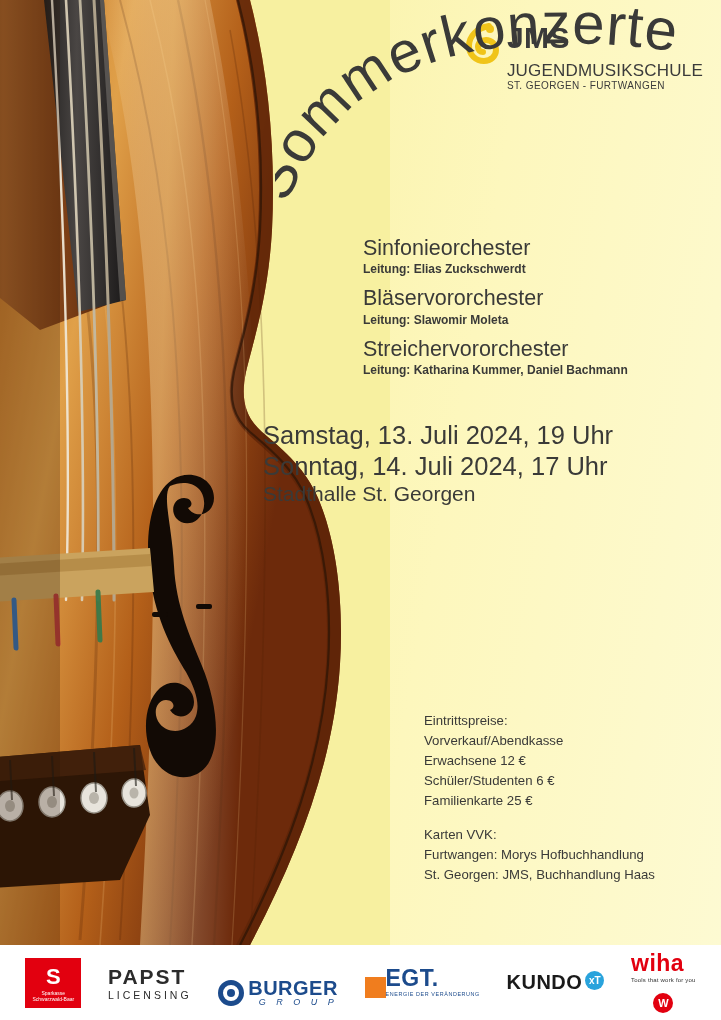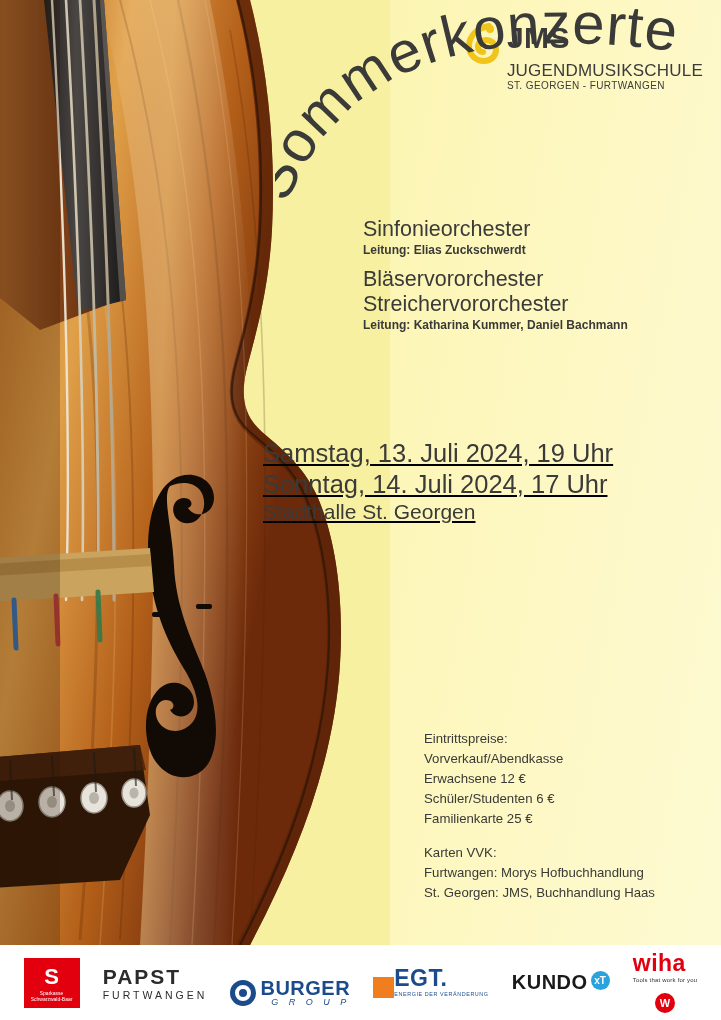--- a/index.html
+++ b/index.html
@@ -87,63 +87,62 @@
     font-family: "Liberation Sans", sans-serif;
     font-size: 58px;
     fill: #3a3a38;
     letter-spacing: 1px;
   }
 
   
   .ensembles {
     position: absolute;
     left: 363px;
-    top: 217px;
+    top: 236px;
     width: 345px;
   }
   .ens-name {
     font-size: 21.5px;
     color: #3a3a38;
     line-height: 1.12;
     margin: 0;
   }
   .ens-lead {
     font-size: 12px;
     font-weight: bold;
     color: #3a3a38;
     margin: 2px 0 10px 0;
     line-height: 1.2;
   }
 
   
   .dates {
     position: absolute;
     left: 263px;
-    top: 438px;
+    top: 420px;
     width: 450px;
-    text-decoration: underline;
   }
   .date-line {
     font-size: 25.5px;
     color: #3a3a38;
     line-height: 1.2;
     white-space: nowrap;
   }
   .venue-line {
     font-size: 21px;
     color: #3a3a38;
     line-height: 1.25;
     margin-bottom: 10px;
   }
 
   
   .prices {
     position: absolute;
     left: 424px;
-    top: 729px;
+    top: 711px;
     width: 290px;
     font-size: 13.2px;
     color: #3a3a38;
     line-height: 1.52;
   }
   .prices .blk { margin-bottom: 14px; }
   .prices .blk:last-child { margin-bottom: 0; }
 
   
   .sponsors {
@@ -445,20 +444,21 @@
     </text>
   </svg>
 
   <div class="ensembles">
     <div>
       <div class="ens-name">Sinfonieorchester</div>
       <div class="ens-lead">Leitung: Elias Zuckschwerdt</div>
     </div>
     <div>
       <div class="ens-name">Bläservororchester</div>
+      <div class="ens-lead">Leitung: Slawomir Moleta</div>
     </div>
     <div>
       <div class="ens-name">Streichervororchester</div>
       <div class="ens-lead">Leitung: Katharina Kummer, Daniel Bachmann</div>
     </div>
   </div>
 
   <div class="dates">
     <div>
       <div class="date-line">Samstag, 13. Juli 2024, 19 Uhr</div>
@@ -487,21 +487,21 @@
   <div class="sponsors">
 
     <div class="sp sp-sparkasse">
       <div class="s-glyph">S</div>
       <div>Sparkasse</div>
       <div>Schwarzwald-Baar</div>
     </div>
 
     <div class="sp sp-papst">
       <div class="p-main">PAPST</div>
-      <div class="p-sub">FURTWANGEN</div>
+      <div class="p-sub">LICENSING</div>
     </div>
 
     <div class="sp sp-burger">
       <div class="gear"></div>
       <div class="b-txt">
         <div class="b-main">BURGER</div>
         <div class="b-sub">G R O U P</div>
       </div>
     </div>
 

